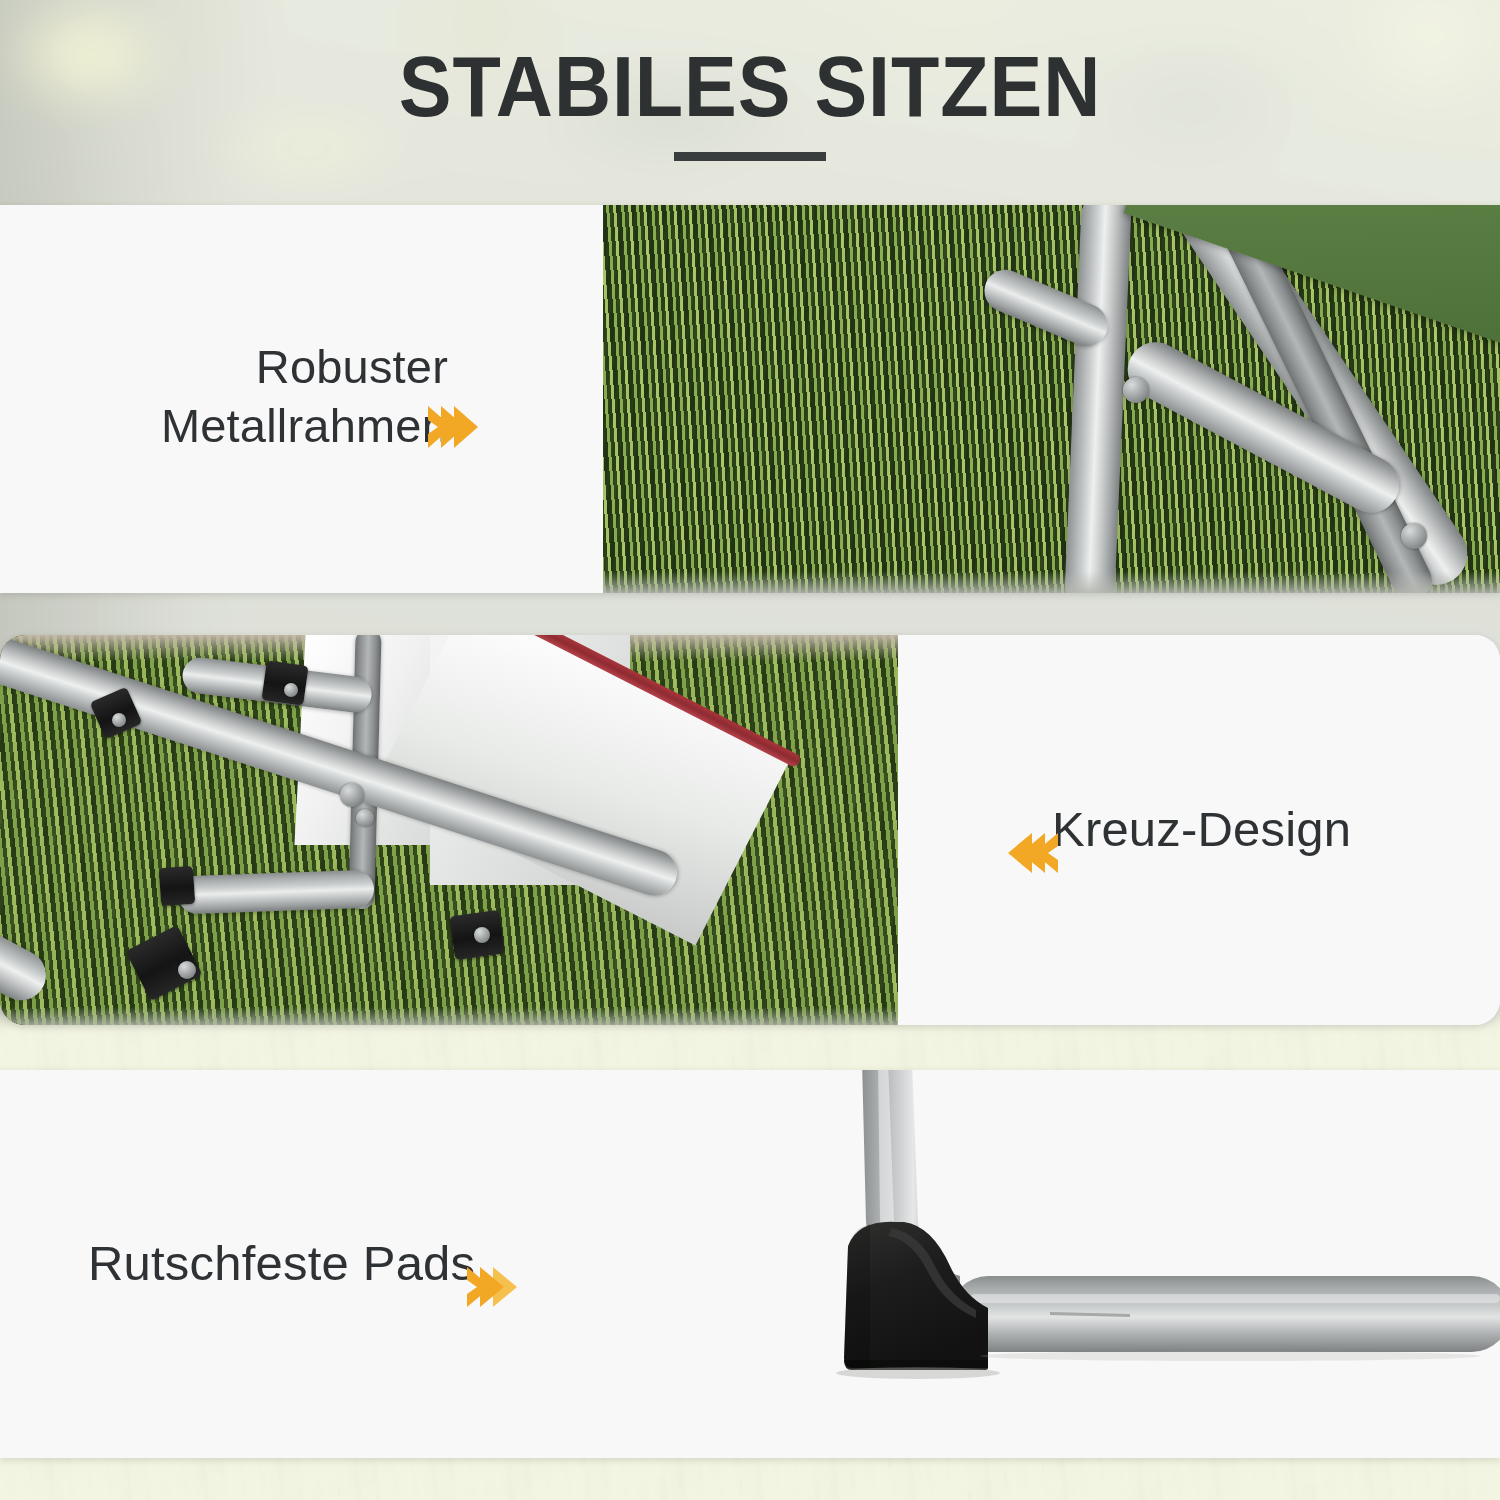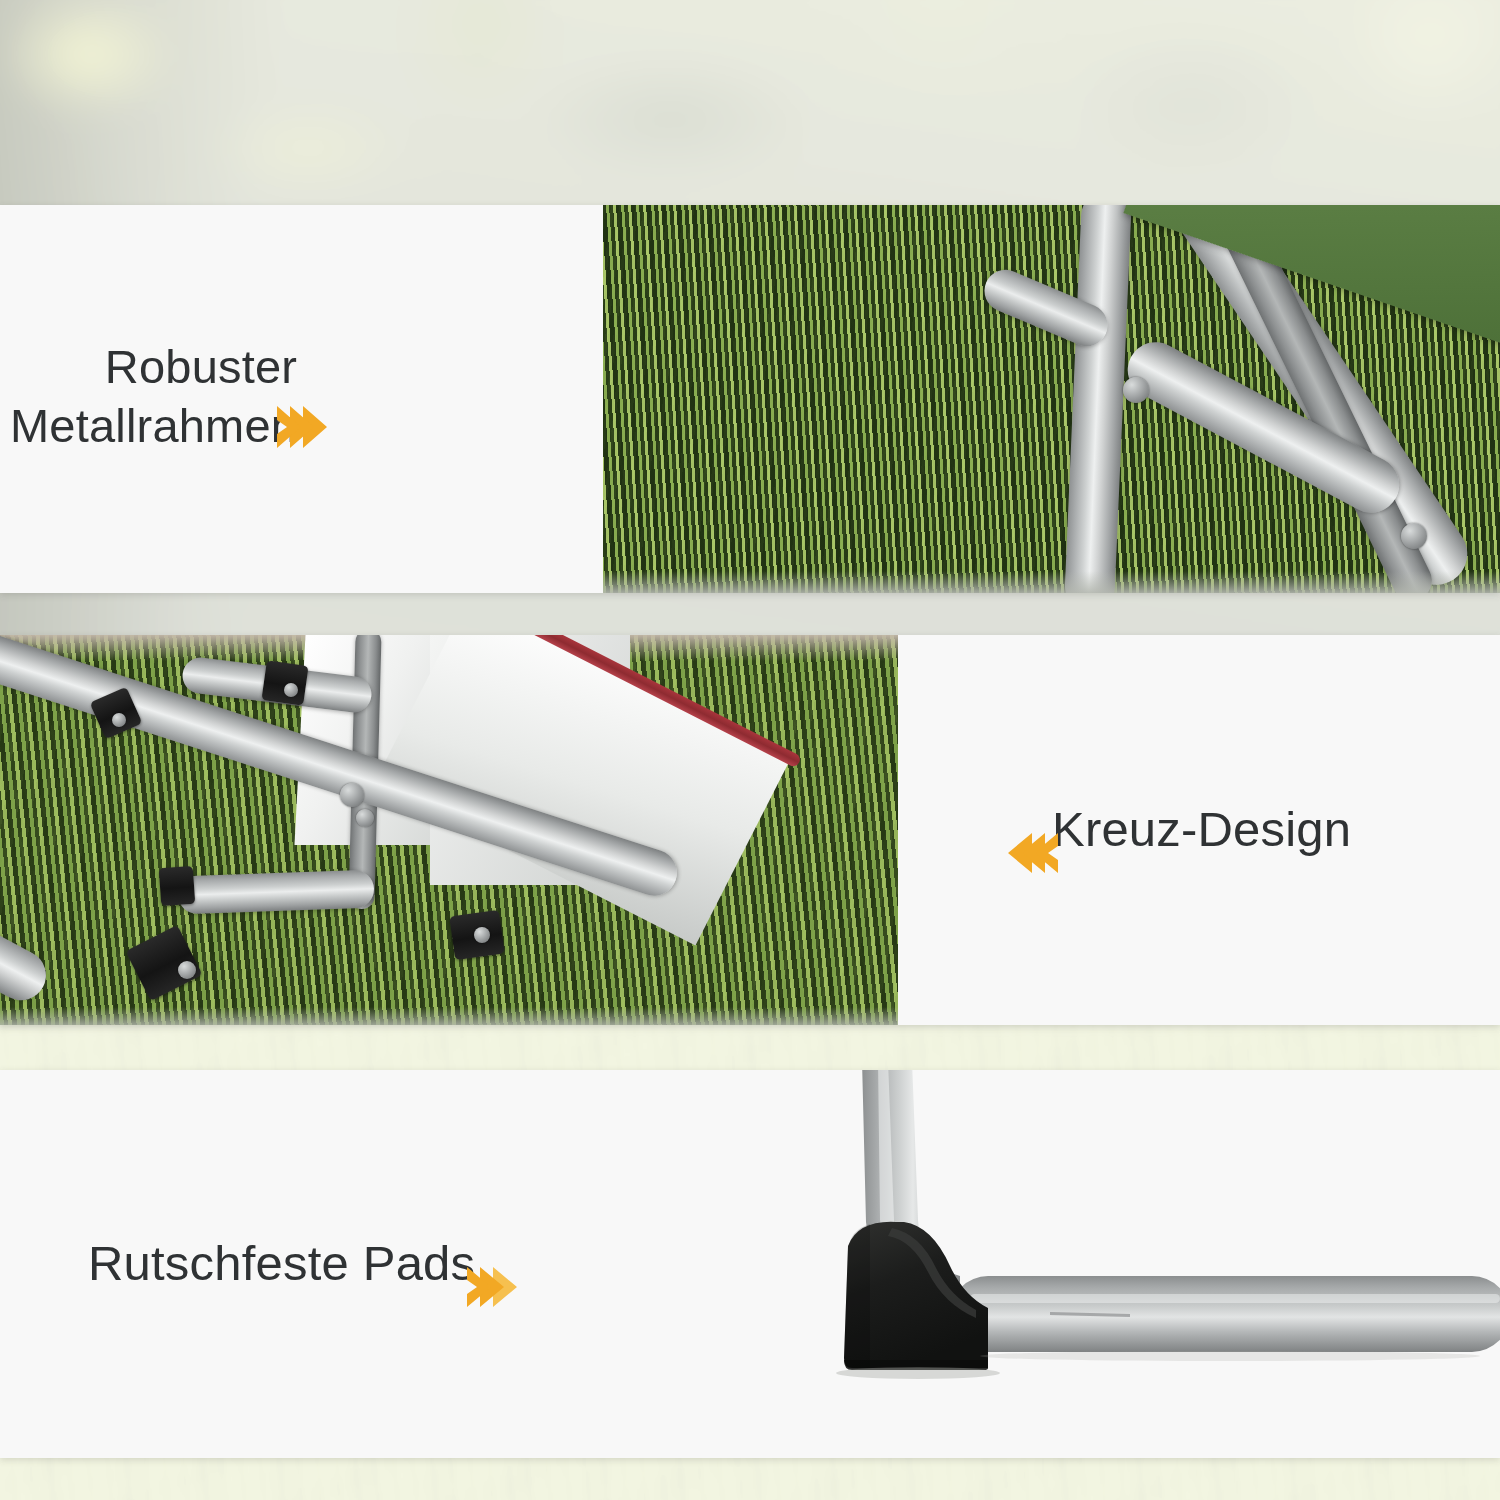--- a/index.html
+++ b/index.html
@@ -91,38 +91,38 @@
 
   
   .row {
     position: absolute;
     display: flex;
     overflow: hidden;
     background: #f8f8f8;
     box-shadow: 0 2px 7px rgba(60,62,55,.17);
   }
   #row1 { left: 0;    top: 205px;  width: 1500px; height: 388px; }
-  #row2 { left: 0;    top: 635px;  width: 1500px; height: 390px; }
+  #row2 { left: 0;    top: 635px;  width: 1500px; height: 390px; border-radius: 25px; }
   #row3 { left: 0;    top: 1070px; width: 1500px; height: 388px; }
 
   .text-cell {
     position: relative;
     background: #f8f8f8;
     display: flex;
     align-items: center;
     flex: none;
   }
   .photo-cell {
     position: relative;
     flex: none;
     overflow: hidden;
   }
 
   
-  #row1 .text-cell  { width: 603px;  height: 100%; justify-content: flex-start; }
+  #row1 .text-cell  { width: 603px;  height: 100%; justify-content: center; }
   #row1 .photo-cell { width: 897px;  height: 100%; }
   #row2 .photo-cell { width: 898px;  height: 100%; }
   #row2 .text-cell  { width: 602px;  height: 100%; justify-content: flex-start; padding-left: 130px; }
   #row3 .text-cell  { width: 800px;  height: 100%; justify-content: flex-start; padding-left: 88px; }
   #row3 .photo-cell { width: 700px;  height: 100%; }
 
   
   .feature {
     display: flex;
     align-items: center;
@@ -251,20 +251,24 @@
   }
 </style>
 </head>
 <body>
 
 <div id="page">
 
   <div class="bg-layer"></div>
   <div class="bg-grass"></div>
 
+  <div class="header">
+    <div class="title">STABILES SITZEN</div>
+    <div class="title-rule"></div>
+  </div>
 
   <div class="row" id="row1">
 
     <div class="text-cell">
       <div class="feature">
         <div class="feature-text"><span>Robuster</span><br><span>Metallrahmen</span></div>
         <div class="chevrons">
           <span class="chev chev-right">
             <svg width="34" height="48" viewBox="0 0 34 48">
                 <path d="M2 3 L26 24 L2 45 L2 31 L12 24 L2 17 Z" fill="#f2a824"></path>

